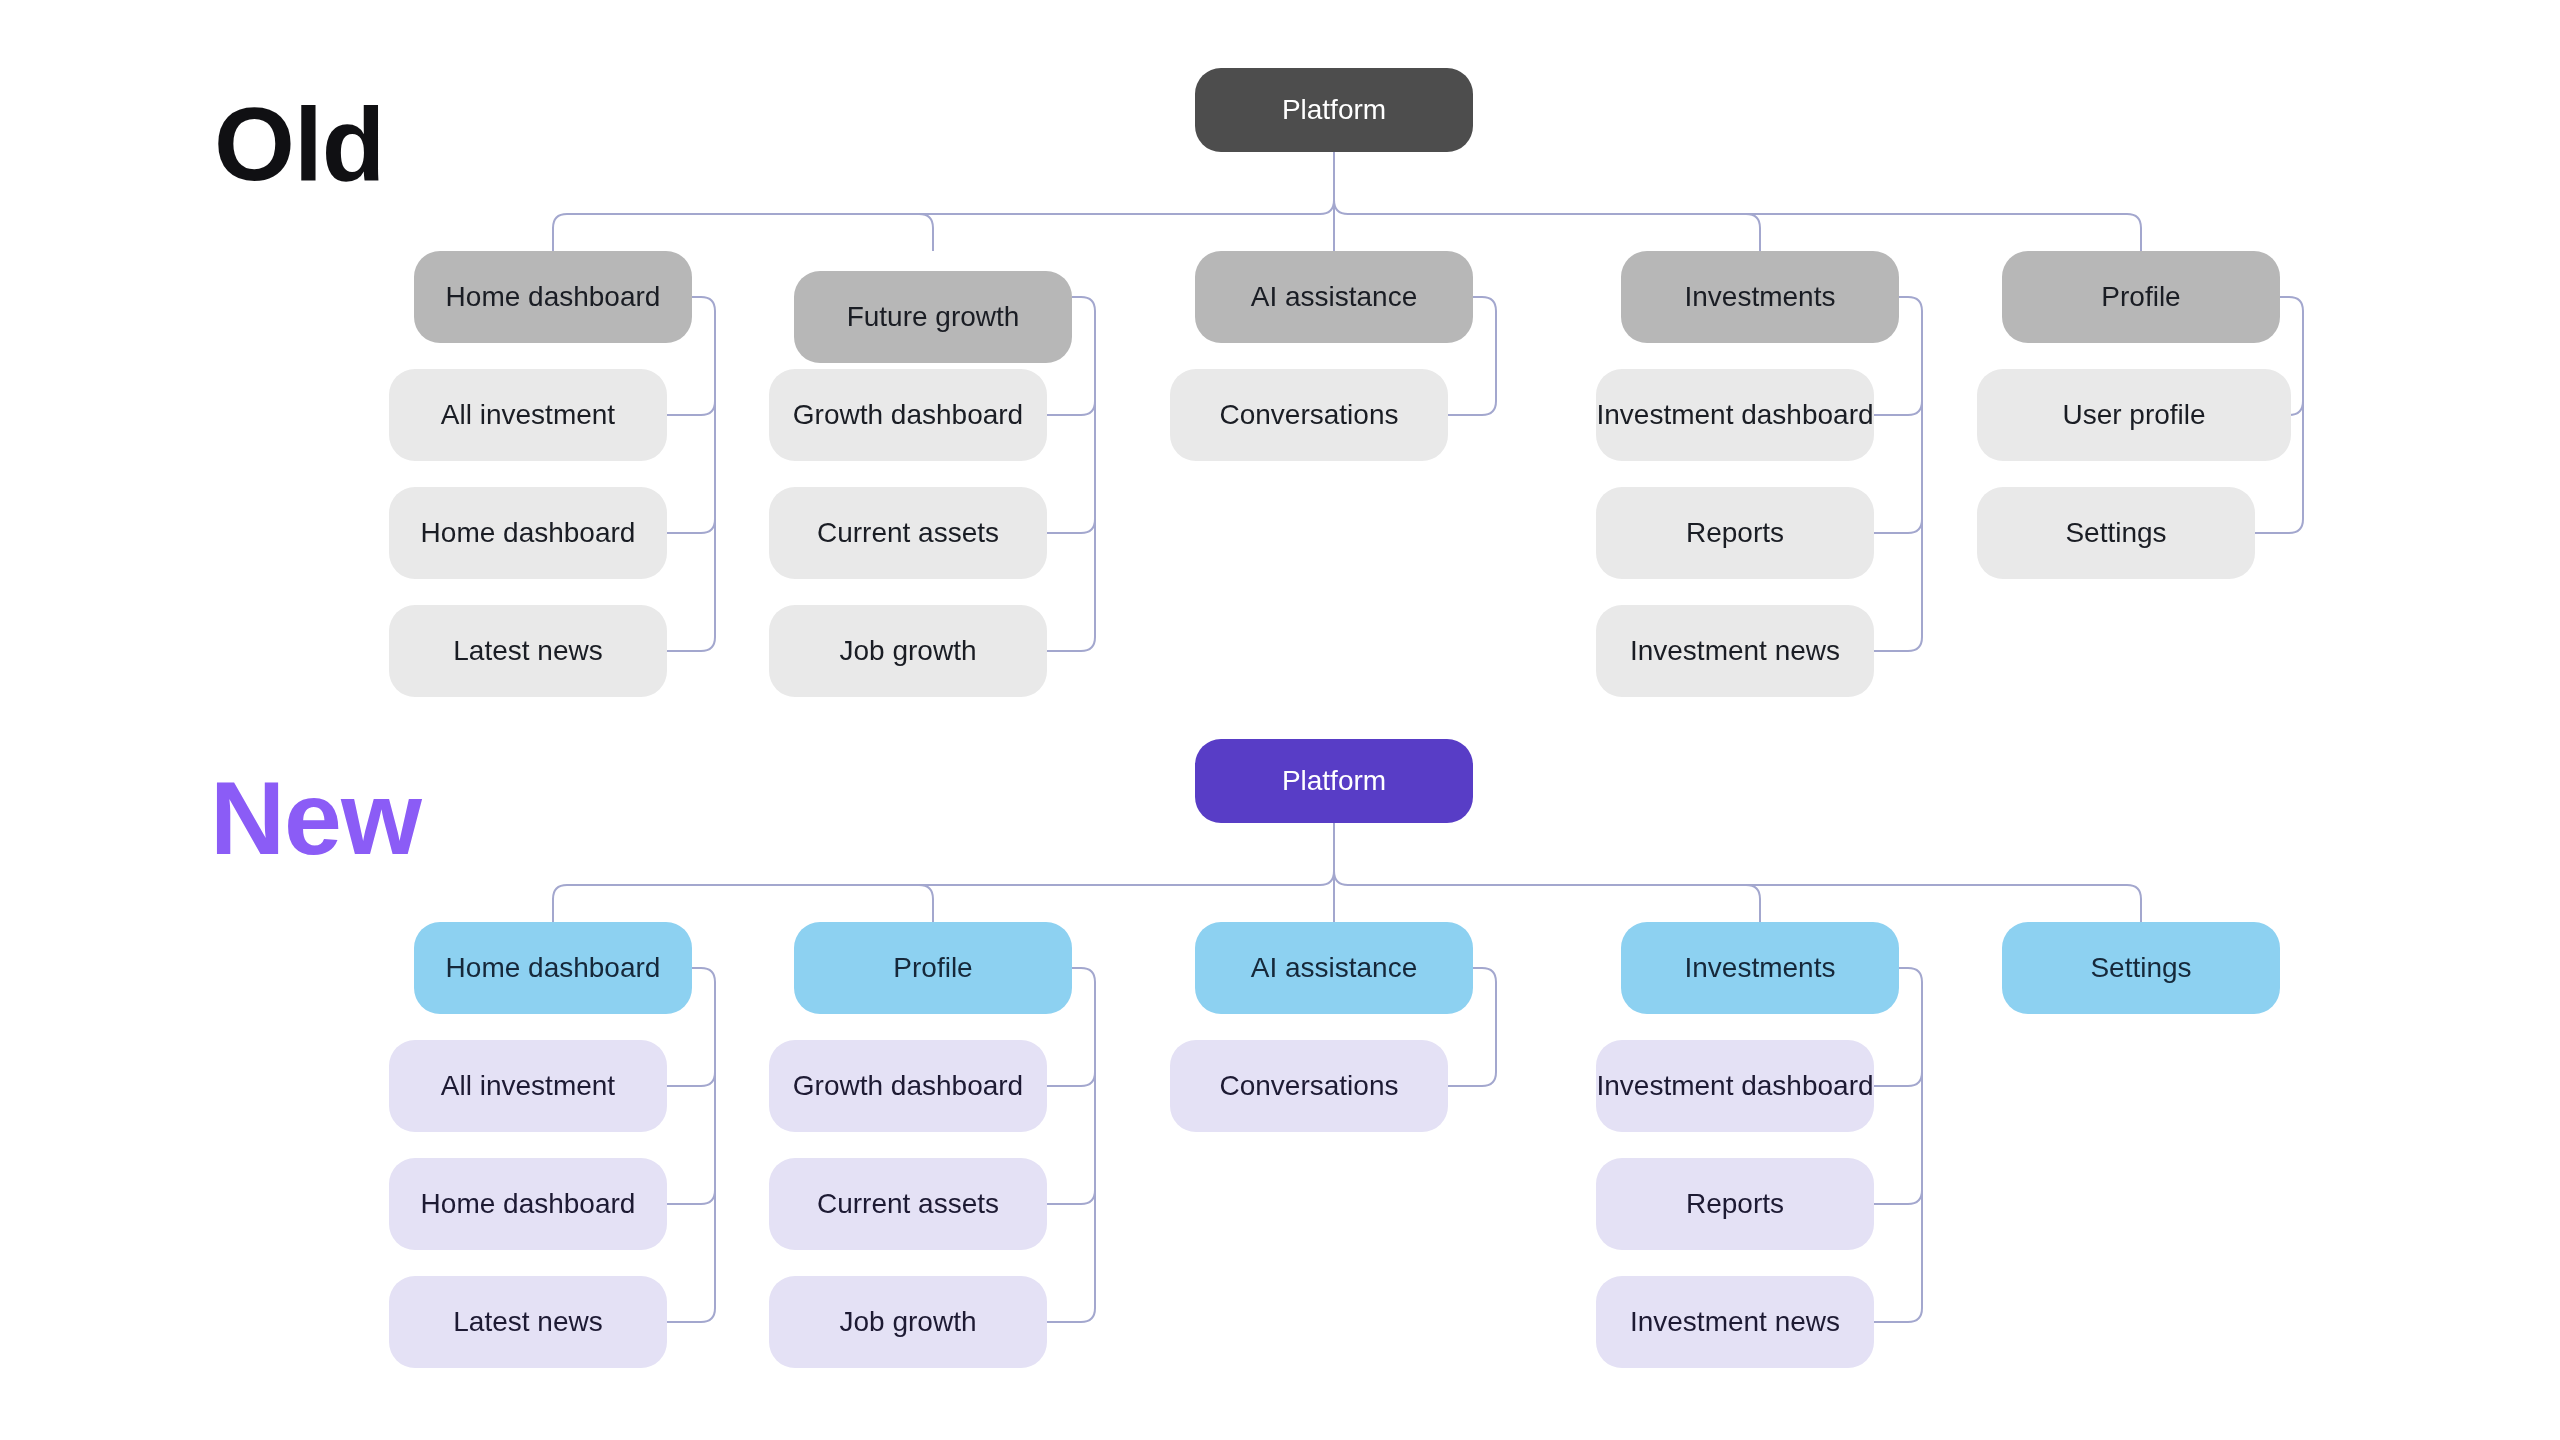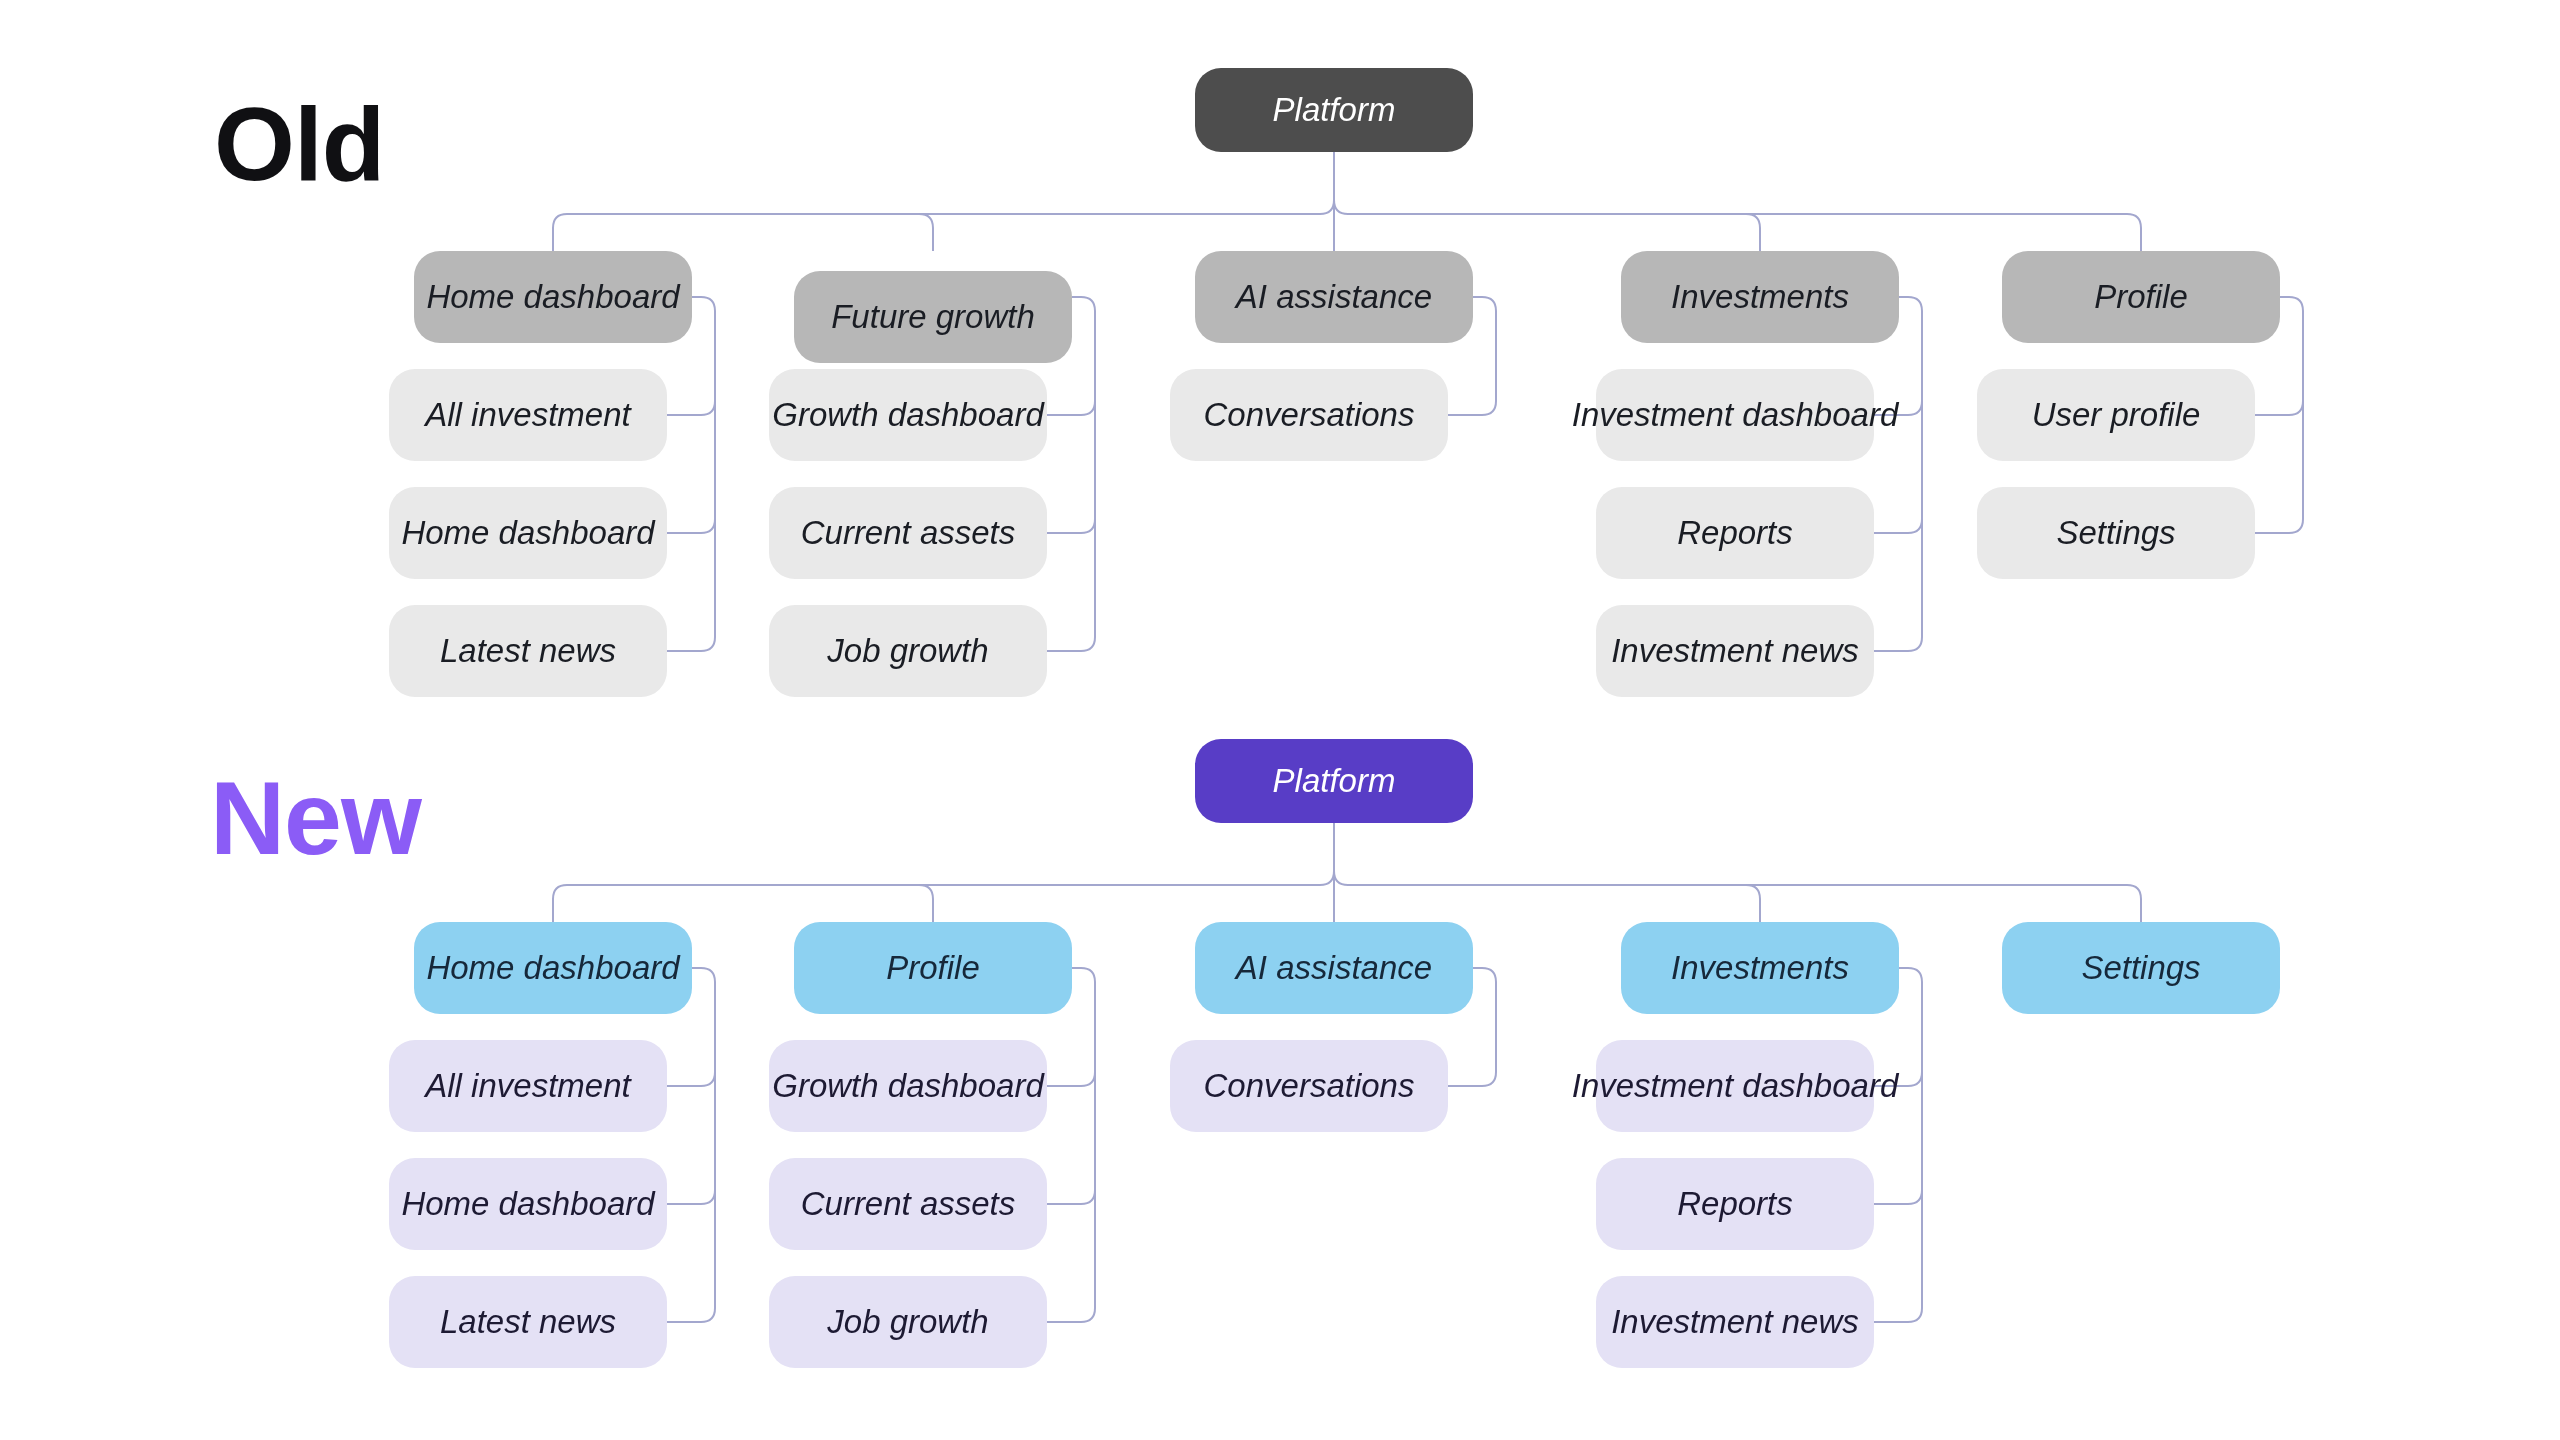--- a/index.html
+++ b/index.html
@@ -31,27 +31,26 @@
     letter-spacing: -1px;
   }
   .title-old { left: 214px; top: 92px; }
   .title-new { left: 210px; top: 766px; }
   .node {
     position: absolute;
     display: flex;
     align-items: center;
     justify-content: center;
     border-radius: 26px;
-    font-size: 33px;
+    font-size: 28px;
     line-height: 1.2;
     text-align: center;
     box-sizing: border-box;
     cursor: default;
     white-space: nowrap;
-    font-style: italic;
   }
 </style>
 </head>
 <body>
 
 <div id="canvas" style="background: rgb(255, 255, 255);">
   <svg id="wires" width="2560" height="1440" viewBox="0 0 2560 1440">
       <path d="M 1334 152 L 1334 200 Q 1334 214 1320 214 L 567 214 Q 553 214 553 228 L 553 251" fill="none" stroke="#A3A7CE" stroke-width="2"></path>
       <path d="M 1334 152 L 1334 200 Q 1334 214 1348 214 L 2127 214 Q 2141 214 2141 228 L 2141 251" fill="none" stroke="#A3A7CE" stroke-width="2"></path>
       <path d="M 1334 152 L 1334 251" fill="none" stroke="#A3A7CE" stroke-width="2"></path>
@@ -128,21 +127,21 @@
     </div>
     <div class="node" style="left: 1596px; top: 487px; width: 278px; height: 92px; background: rgb(233, 233, 233); color: rgb(26, 29, 36);">
       <span>Reports</span>
     </div>
     <div class="node" style="left: 1596px; top: 605px; width: 278px; height: 92px; background: rgb(233, 233, 233); color: rgb(26, 29, 36);">
       <span>Investment news</span>
     </div>
     <div class="node" style="left: 2002px; top: 251px; width: 278px; height: 92px; background: rgb(183, 183, 183); color: rgb(26, 29, 36);">
       <span>Profile</span>
     </div>
-    <div class="node" style="left: 1977px; top: 369px; width: 278px; height: 92px; background: rgb(233, 233, 233); color: rgb(26, 29, 36); text-align: center;">
+    <div class="node" style="left: 1977px; top: 369px; width: 314px; height: 92px; background: rgb(233, 233, 233); color: rgb(26, 29, 36); text-align: center;">
       <span>User profile</span>
     </div>
     <div class="node" style="left: 1977px; top: 487px; width: 278px; height: 92px; background: rgb(233, 233, 233); color: rgb(26, 29, 36);">
       <span>Settings</span>
     </div>
     <div class="node" style="left: 1195px; top: 739px; width: 278px; height: 84px; background: rgb(88, 61, 198); color: rgb(255, 255, 255);">
       <span>Platform</span>
     </div>
     <div class="node" style="left: 414px; top: 922px; width: 278px; height: 92px; background: rgb(141, 209, 241); color: rgb(22, 40, 58);">
       <span>Home dashboard</span>

